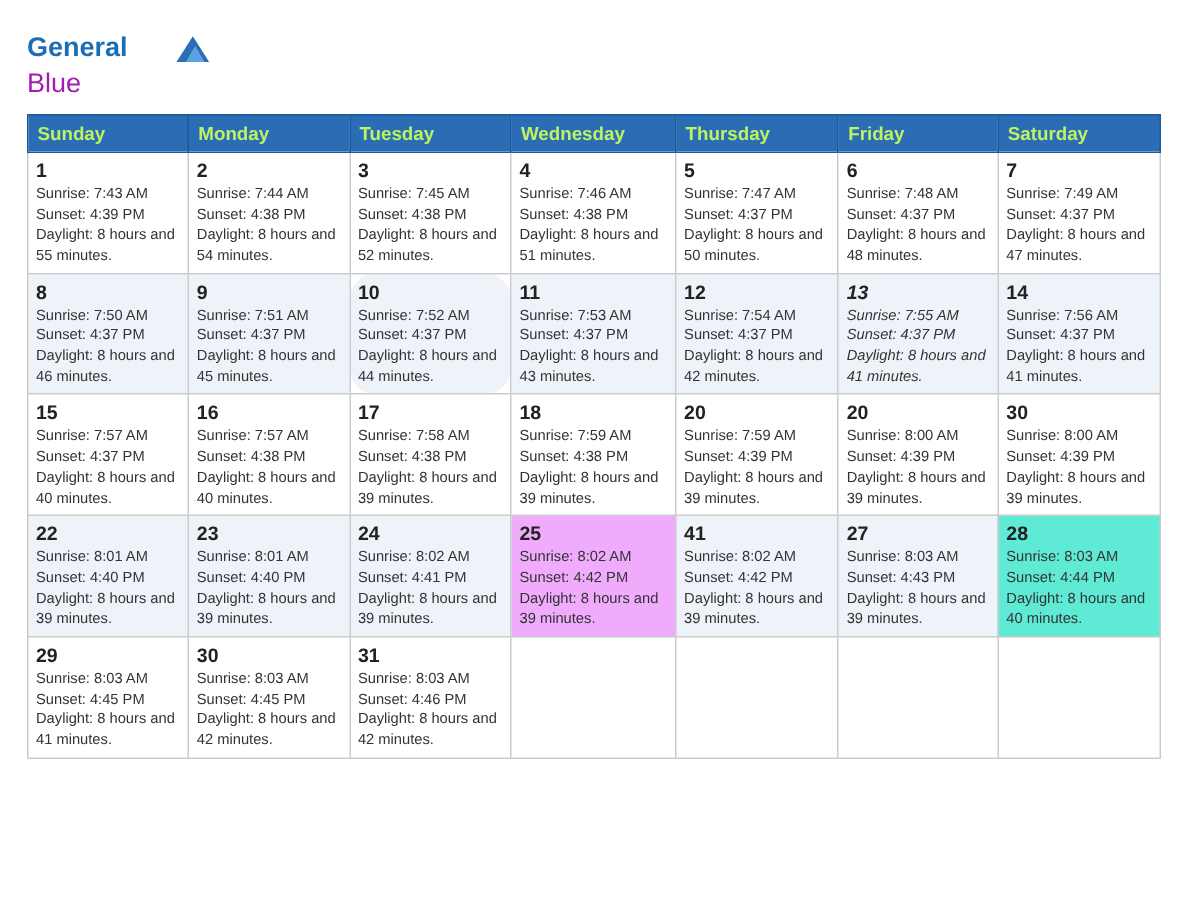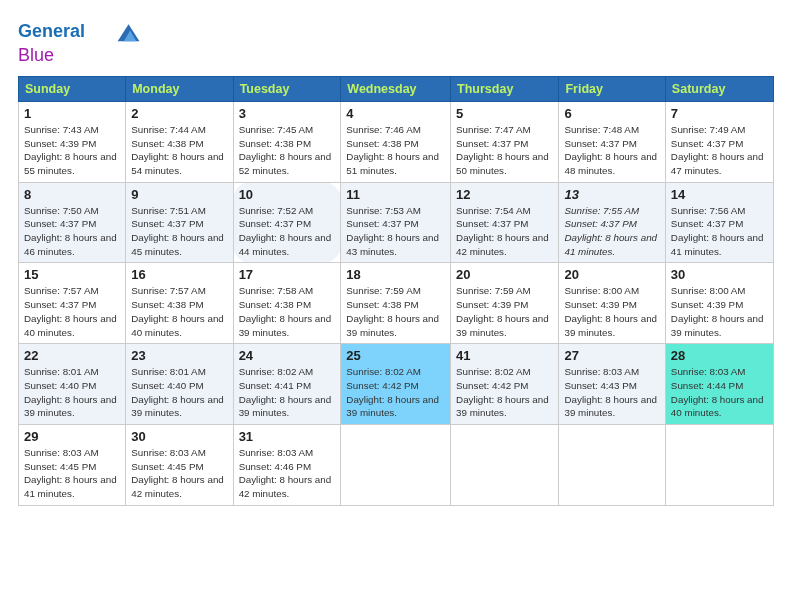--- a/index.html
+++ b/index.html
@@ -326,21 +326,21 @@
         </div>
       </td>
           <td style="background: rgb(238, 243, 250);">
         <span class="day-number">24</span>
         <div class="day-info">
           Sunrise: 8:02 AM<br>
           Sunset: 4:41 PM<br>
           Daylight: 8 hours and 39 minutes.
         </div>
       </td>
-          <td style="background: #7dd3fc; margin-top: 48px;">
+          <td style="background: #f0abfc; margin-top: 48px;">
         <span class="day-number">25</span>
         <div class="day-info">
           Sunrise: 8:02 AM<br>
           Sunset: 4:42 PM<br>
           Daylight: 8 hours and 39 minutes.
         </div>
       </td>
           <td style="background: rgb(238, 243, 250);">
         <span class="day-number">41</span>
         <div class="day-info">

